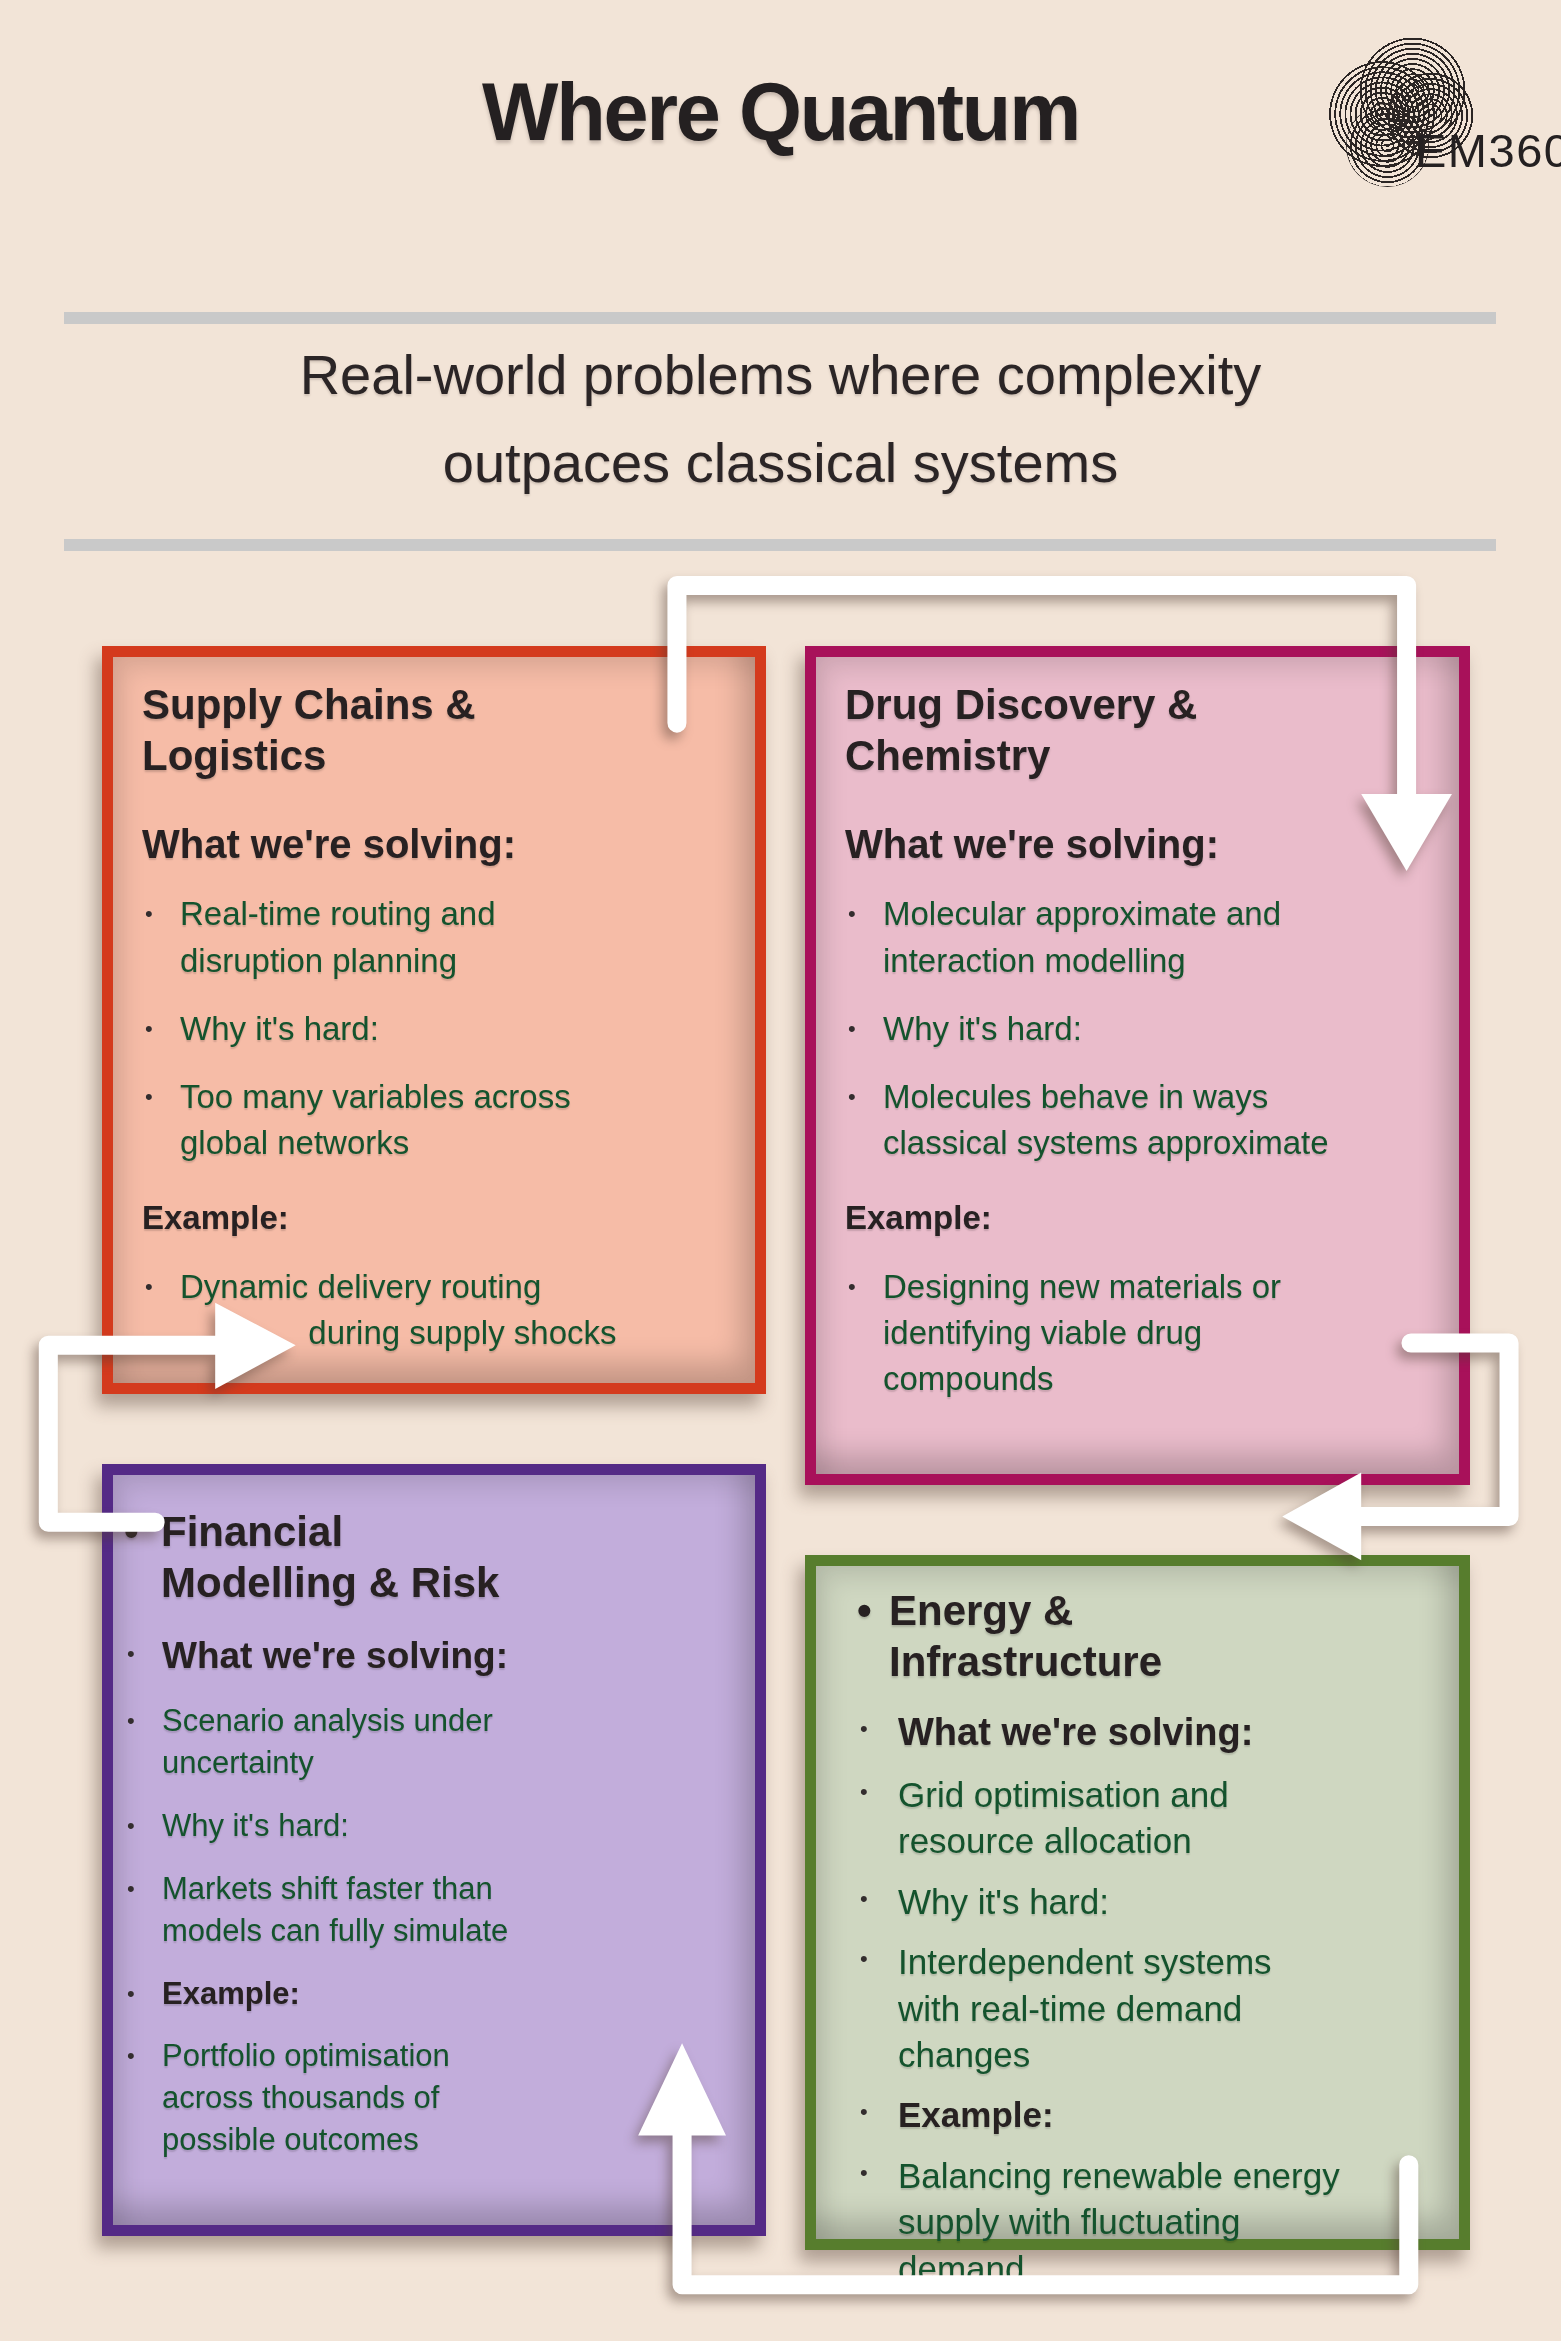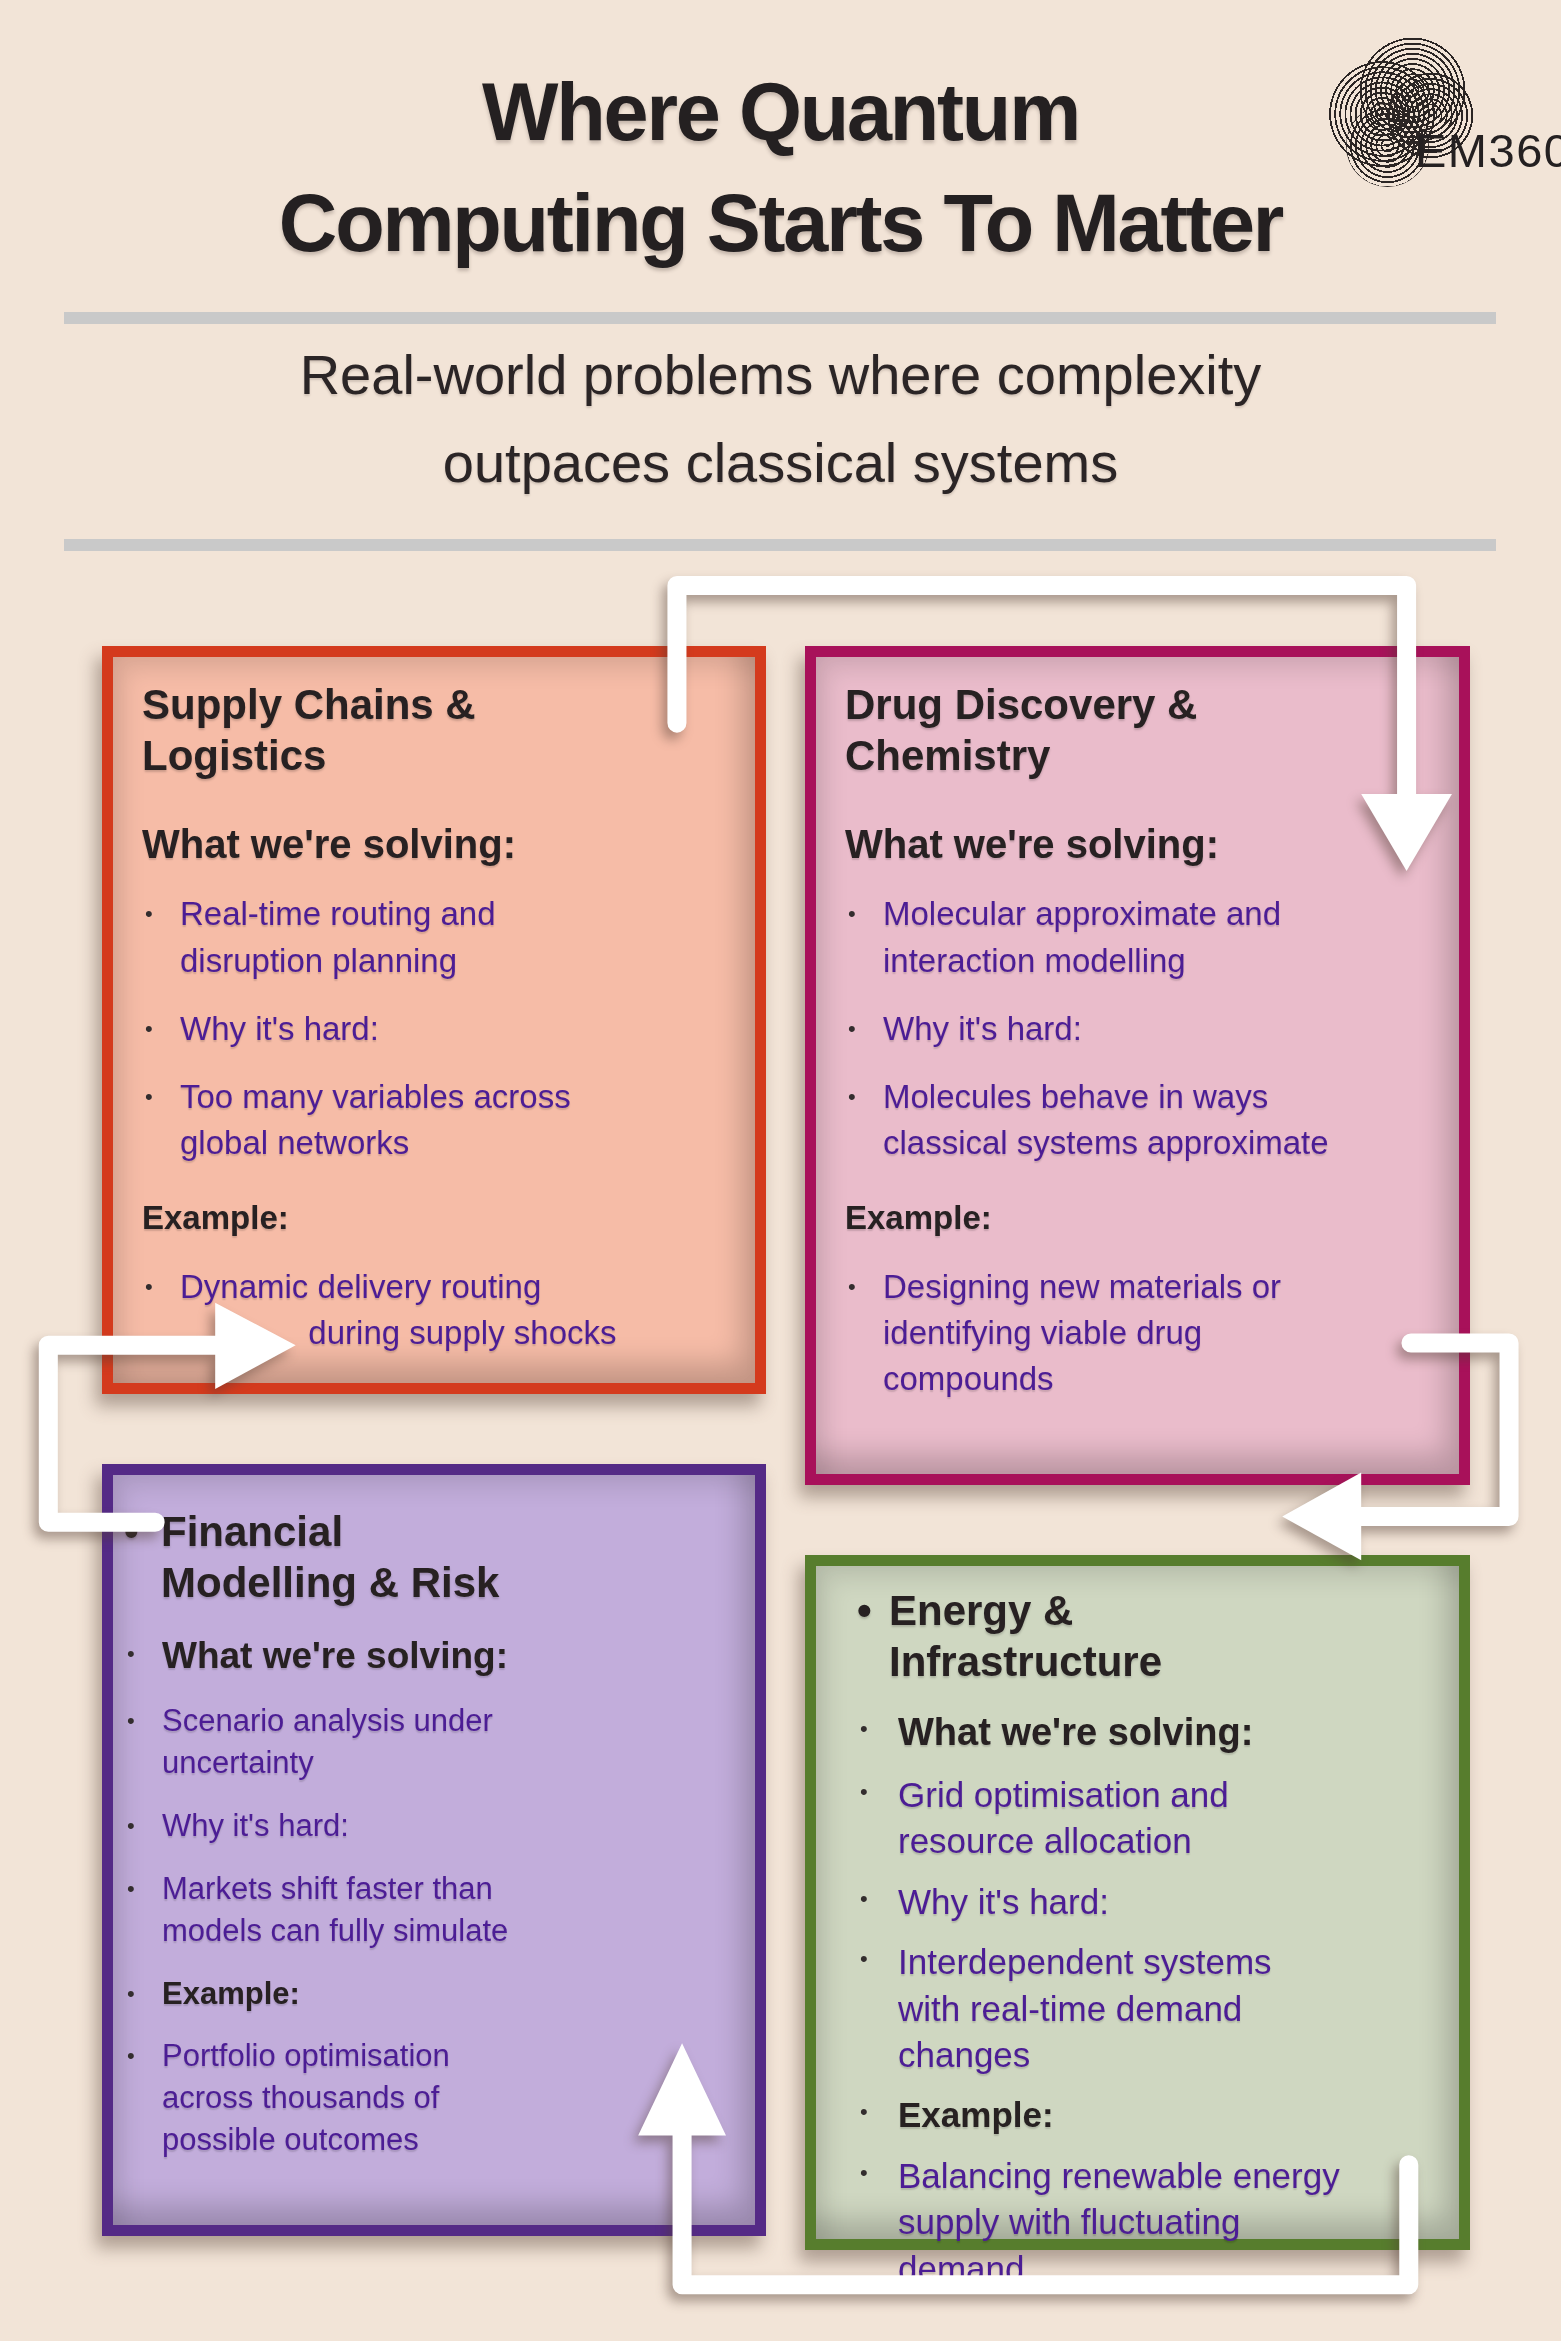--- a/index.html
+++ b/index.html
@@ -47,21 +47,21 @@
   .box-title{
     font-size:42px;font-weight:bold;line-height:1.22;color:#272122;
     white-space:pre-wrap;text-shadow:0 1.5px 2.2px rgba(0,0,0,.18);
   }
   .trow{display:grid;grid-template-columns:37px 1fr;}
   .tbul{font-size:42px;line-height:1.22;}
   .item{display:grid;grid-template-columns:38px 1fr;margin-top:22px;}
   .item.nobul{grid-template-columns:1fr;}
   .bul{font-size:22px;line-height:45px;color:#332d2e;padding-left:2.9px;}
   .txt{
-    font-size:33px;line-height:1.40;color:#4c1d95;white-space:pre-wrap;
+    font-size:33px;line-height:1.40;color:#14532d;white-space:pre-wrap;
     text-shadow:0 1.5px 1.5px rgba(0,0,0,.15);
   }
   .item.lg{margin-top:38px;}
   .item.lg .txt{font-size:40px;font-weight:bold;line-height:1.25;color:#272122;}
   .item.bold .txt{font-weight:bold;color:#272122;}
   .item.ex{margin-top:29px;}
 
   .box0{left:102px;top:646px;width:664px;height:748px;border-color:#d43a1d;background:#f6bca7;}
   .box1{left:805px;top:646px;width:665px;height:839px;border-color:#a8115a;background:#eabccb;}
   .box2{left:102px;top:1464px;width:664px;height:772px;border-color:#542a86;background:#c2addb;}
@@ -88,21 +88,20 @@
     filter:drop-shadow(-4.4px 7.3px 5.9px rgba(80,60,50,.45));
   }
   .flow path{stroke:#ffffff;stroke-width:26;fill:none;stroke-linecap:round;stroke-linejoin:round;}
   .flow polygon{fill:#ffffff;}
 </style>
 </head>
 <body>
 
 <div class="main-title">
   <div>Where Quantum</div>
-  <div>Computing Starts To Matter</div>
 </div>
 
 <div class="logo">
   <div class="logo-mark">
     <div class="lr lr1"></div>
       <div class="lr lr2"></div>
       <div class="lr lr3"></div>
       <div class="lr lr4"></div>
   </div>
   <div class="logo-text">EM360</div>

